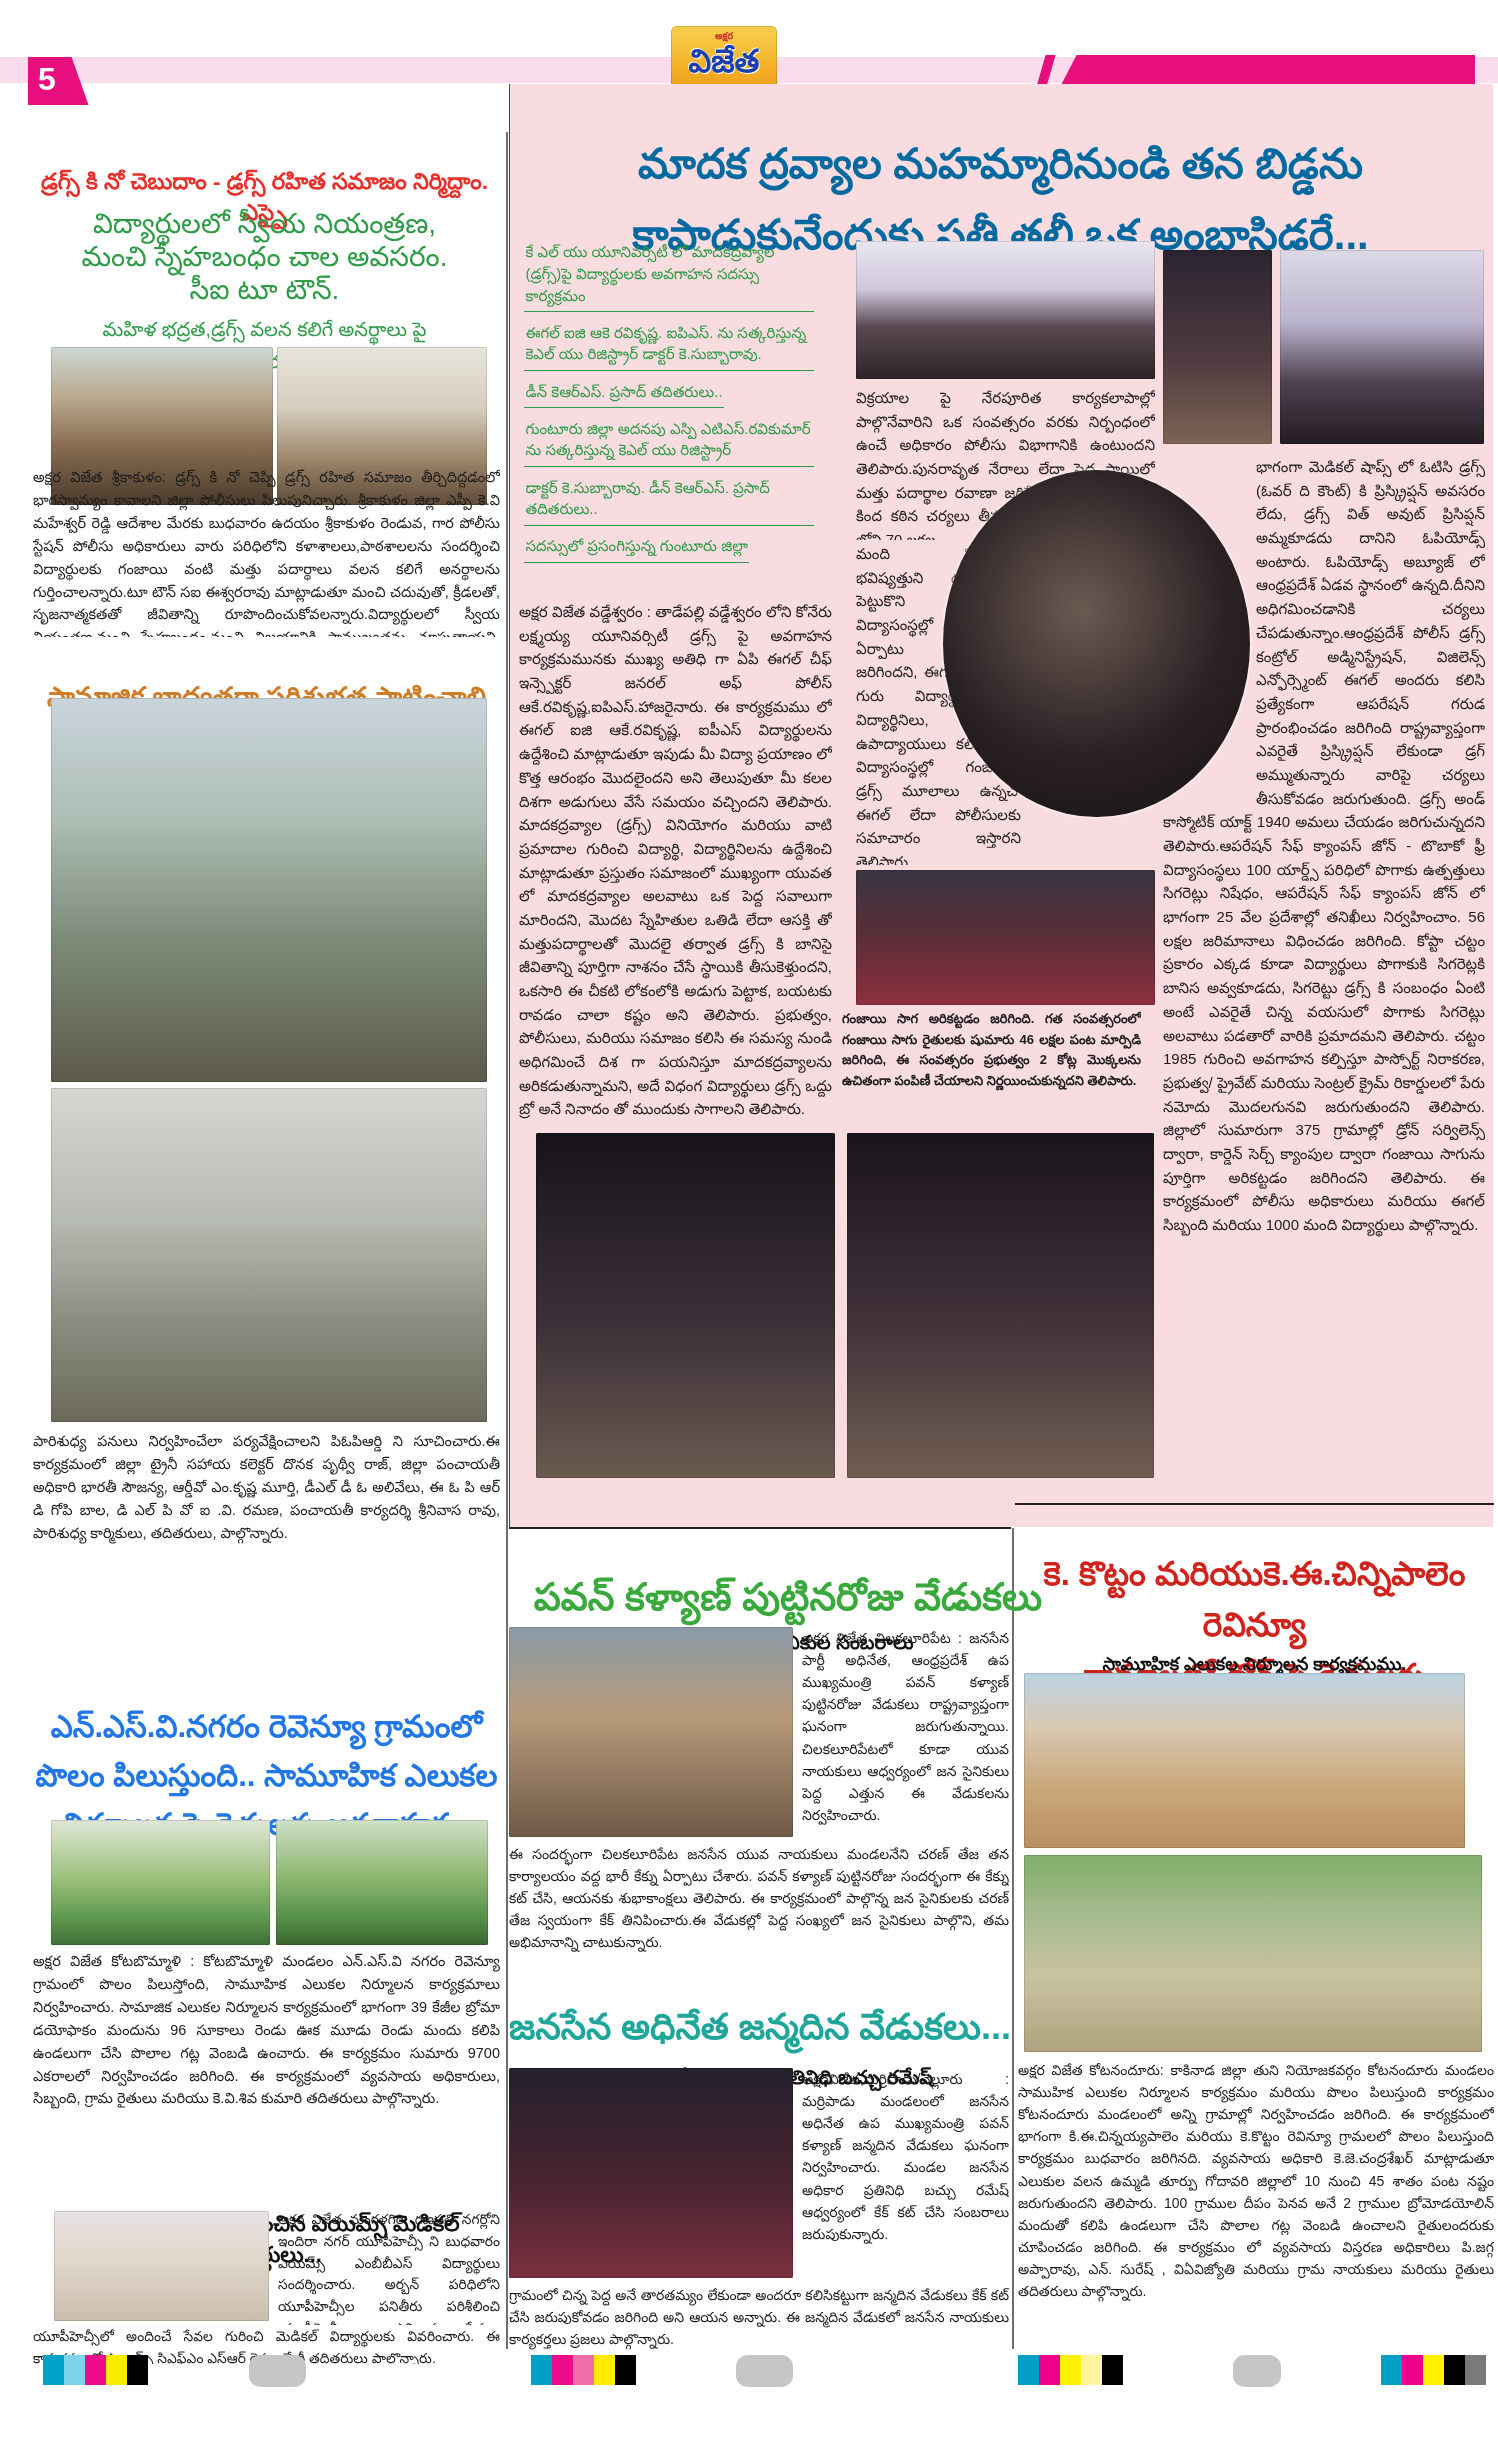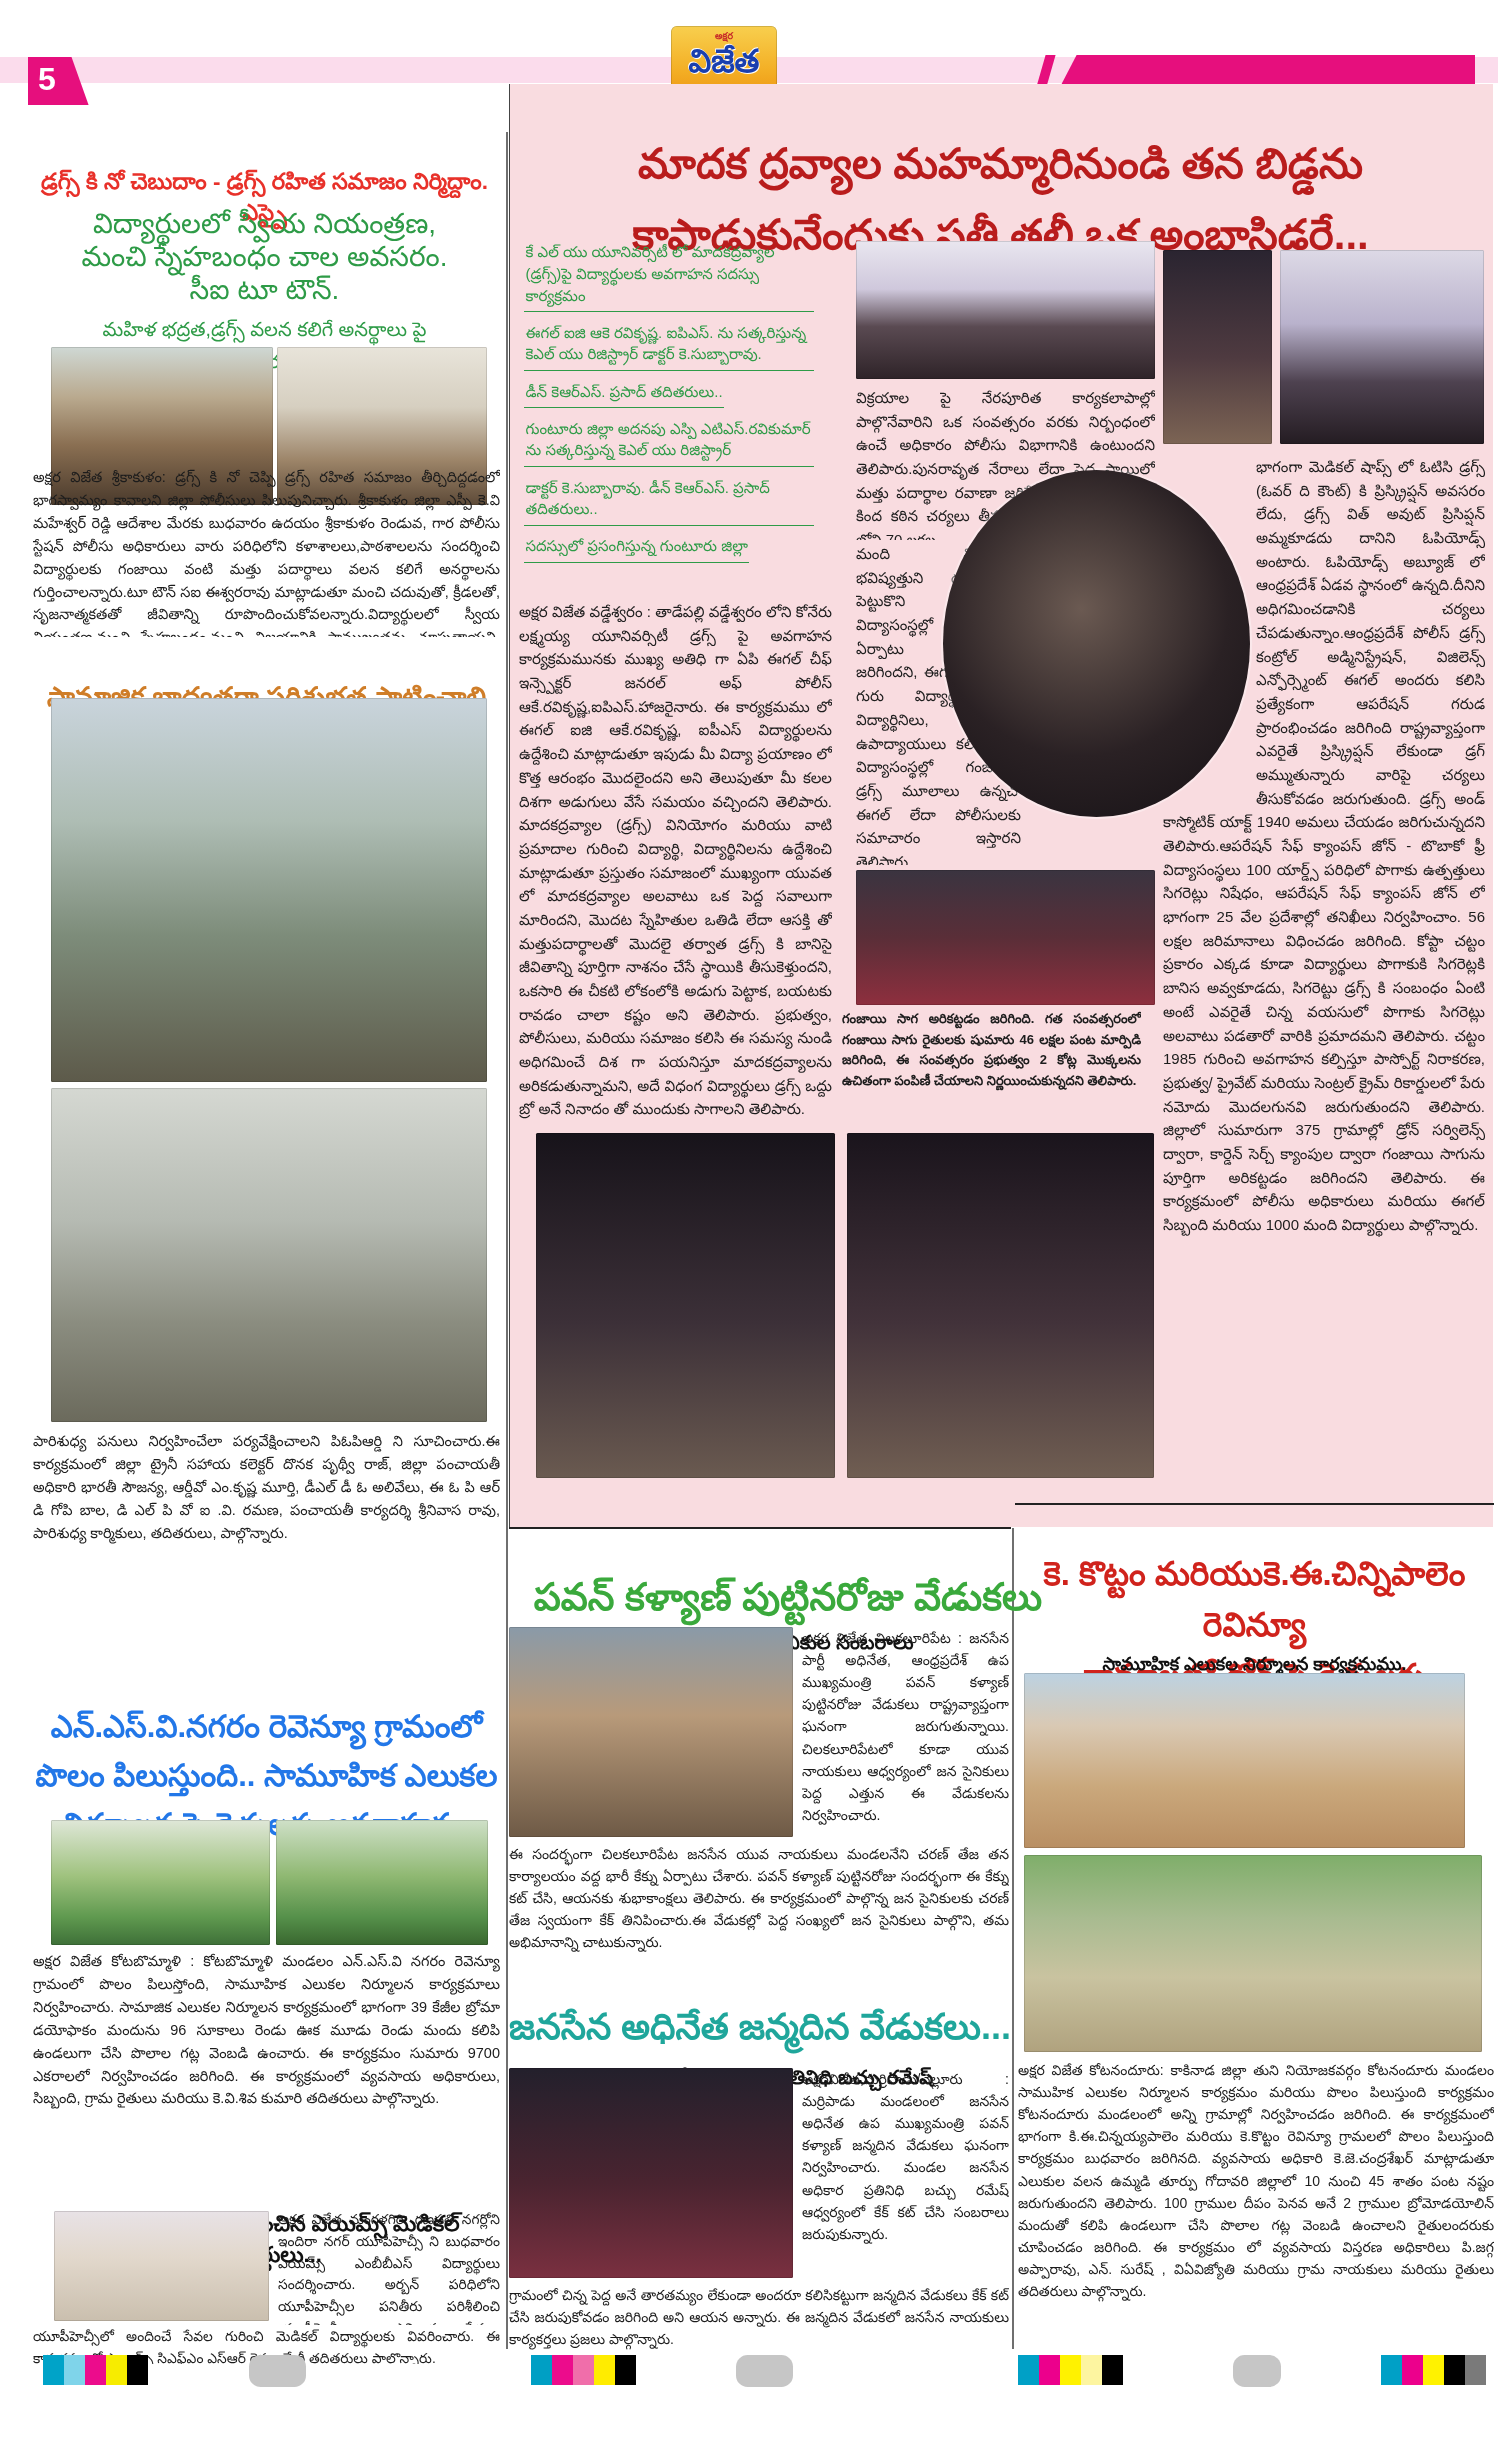--- a/index.html
+++ b/index.html
@@ -89,21 +89,21 @@
   <div class="abs ctr" style="left:33px;top:2174px;width:467px;font-size:22px;font-weight:bold;color:#111111;">యూపీహెచ్సీని సందర్శించిన ఎయిమ్స్ మెడికల్ విద్యార్థులు...</div>
 
   <div class="ph" style="left:54px;top:2211px;width:215px;height:110px;
               background:linear-gradient(180deg,#e8e2e6 0%,#e2d8cc 42%,#cabfae 100%);"></div>
   <div class="abs txt" style="left:278px;top:2209px;width:222px;height:116px;font-size:13.8px;">అక్షర విజేత మంగళగిరి: గణపతి నగర్లోని ఇందిరా నగర్ యూపీహెచ్సీ ని బుధవారం ఎయిమ్స్ ఎంబీబీఎస్ విద్యార్థులు సందర్శించారు. అర్బన్ పరిధిలోని యూపీహెచ్సీల పనితీరు పరిశీలించి యూపీహెచ్సీ ద్వారా ఎన్ని రకాల సేవలు అందిస్తున్నారనే విషయాలను తెలుసుకున్నారు. హెల్త్ సెంటర్ మెడికల్ ఆఫీసర్ డాక్టర్ అనూష</div>
   <div class="abs txt" style="left:33px;top:2326px;width:467px;height:38px;font-size:13.8px;">యూపీహెచ్సీలో అందించే సేవల గురించి మెడికల్ విద్యార్థులకు వివరించారు. ఈ కార్యక్రమంలో ఎయిమ్స్ సిఎఫ్ఎం ఎస్ఆర్ రెమ్య మేరీ తదితరులు పాల్గొన్నారు.</div>
 
   <div class="abs" style="left:509px;top:84px;width:983px;height:1443px;background:#f9dce0;
               border-left:1.5px solid #444;"></div>
 
-  <div class="abs ctr" style="left:509px;top:91px;width:983px;color:#b91c1c;font-weight:bold;font-size:42px;line-height:71px;">
+  <div class="abs ctr" style="left:509px;top:91px;width:983px;color:#0369a1;font-weight:bold;font-size:42px;line-height:71px;">
     <div>మాదక ద్రవ్యాల మహమ్మారినుండి తన బిడ్డను</div>
     <div>కాపాడుకునేందుకు ప్రతీ తల్లీ ఒక అంబాసిడరే...</div>
   </div>
 
   <div class="abs" style="left:524px;top:241px;width:290px;height:352px;overflow:hidden;">
     <div class="cap-item">కే ఎల్ యు యూనివర్సిటీ లో మాదకద్రవ్యాల (డ్రగ్స్)పై విద్యార్థులకు అవగాహన సదస్సు కార్యక్రమం</div>
     <div class="cap-item">ఈగల్ ఐజి ఆకె రవికృష్ణ. ఐపిఎస్. ను సత్కరిస్తున్న కెఎల్ యు రిజిస్ట్రార్ డాక్టర్ కె.సుబ్బారావు.</div>
     <div class="cap-item">డీన్ కెఆర్ఎస్. ప్రసాద్ తదితరులు..</div>
     <div class="cap-item">గుంటూరు జిల్లా అదనపు ఎస్పి ఎటిఎస్.రవికుమార్ ను సత్కరిస్తున్న కెఎల్ యు రిజిస్ట్రార్</div>
     <div class="cap-item">డాక్టర్ కె.సుబ్బారావు. డీన్ కెఆర్ఎస్. ప్రసాద్ తదితరులు..</div>

